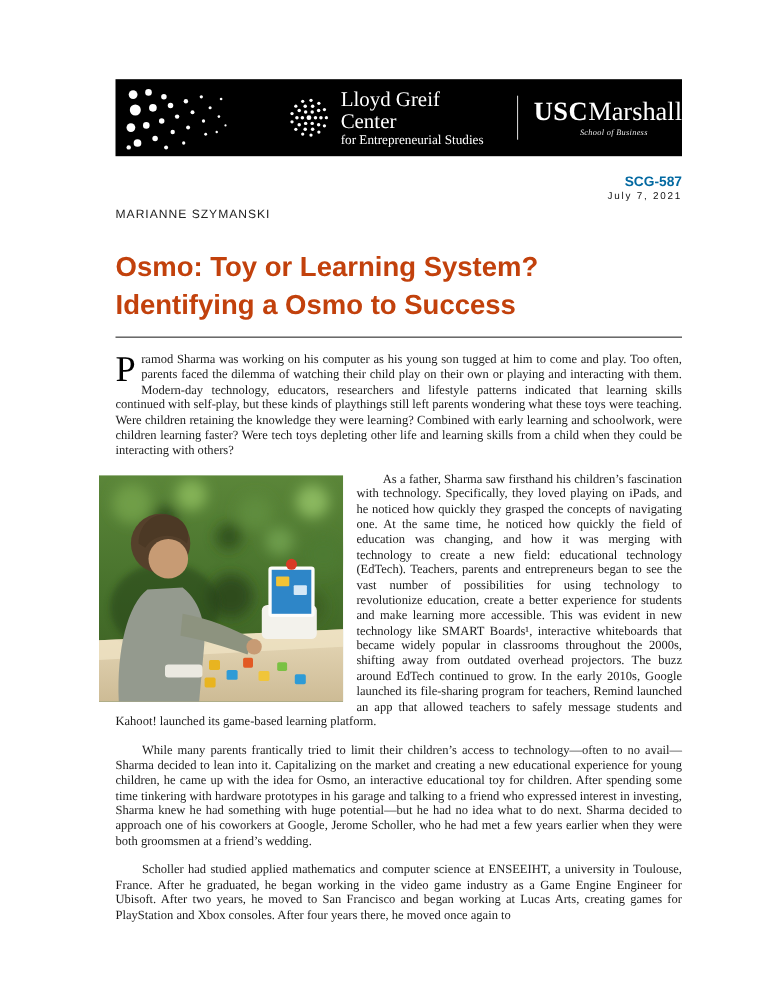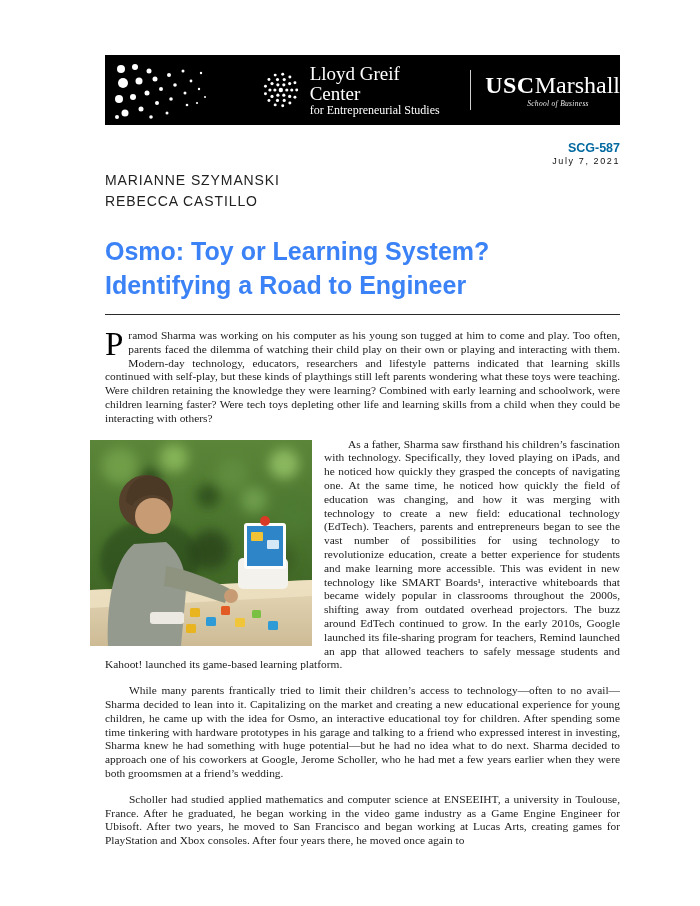--- a/index.html
+++ b/index.html
@@ -1,40 +1,40 @@
 <!DOCTYPE html>
 <html><head>
 <meta charset="utf-8">
 <style>
   html,body{margin:0;padding:0;background:#ffffff;}
   .page{
     width:700px;height:906px;box-sizing:border-box;position:relative;
-    background:#ffffff;padding:55px 80px 0 105px;
+    background:#ffffff;padding:72px 80px 0 105px;
     font-family:"Liberation Serif", serif;color:#1a1a1a;overflow:hidden;
   }
   
   .banner{height:70px;background:#000000;display:flex;align-items:center;position:relative;}
   .banner-dots{margin-left:6px;flex:0 0 auto;}
   .greif{display:flex;align-items:center;gap:9px;margin-left:46px;}
   .greif-text{color:#ffffff;line-height:1.05;}
   .greif-line1{font-size:19px;}
   .greif-line2{font-size:12px;}
   .banner-divider{width:1px;height:40px;background:#cfcfcf;margin:0 14px 0 16px;}
   .usc{color:#ffffff;line-height:1;}
   .usc-name{font-size:24px;}
   .usc-abbr{font-weight:bold;letter-spacing:.5px;}
   .usc-sub{font-size:7.5px;letter-spacing:.3px;margin-left:42px;margin-top:3px;color:#e8e8e8;font-style:italic;}
   
   .doc-meta{text-align:right;margin-top:16px;font-family:"Liberation Sans", sans-serif;}
   .doc-number{font-weight:bold;font-size:12.5px;color:#0369a1;}
   .doc-date{font-size:9px;letter-spacing:1.6px;margin-top:1px;color:#111;}
-  .authors{margin-top:6px;font-family:"Liberation Sans", sans-serif;font-size:14px;letter-spacing:.9px;color:#222;}
+  .authors{margin-top:6px;font-family:"Liberation Sans", sans-serif;font-size:11px;letter-spacing:.9px;color:#222;}
   .author{margin-bottom:5px;}
   
-  .title{font-family:"Liberation Sans", sans-serif;font-weight:bold;font-size:25px;line-height:1.34;color:#3b82f6;margin-top:26px;}
+  .title{font-family:"Liberation Sans", sans-serif;font-weight:bold;font-size:25px;line-height:1.34;color:#c2410c;margin-top:26px;}
   .title-rule{border:none;border-top:1.5px solid #2b2b2b;margin:12px 0 14px;}
   
   .body-text p{font-size:11.4px;line-height:1.21;text-align:justify;margin:0 0 12px;}
   .dropcap{float:left;font-size:33px;line-height:.82;padding:2px 5px 0 0;color:#000;}
   .para-indent{text-indent:24px;}
   .photo-float{float:left;width:222px;height:206px;margin:2px 12px 2px -15px;}
   .photo-float svg{display:block;}
 </style>
 </head>
 <body>
@@ -125,26 +125,25 @@
     </div>
   </header>
 
   <div class="doc-meta">
     <div class="doc-number">SCG-587</div>
     <div class="doc-date">July 7, 2021</div>
   </div>
 
   <div class="authors">
     <div class="author">MARIANNE SZYMANSKI</div>
-    <div class="author">REBECCA CASTILLO</div>
   </div>
 
   <h1 class="title" style="margin-bottom:0;">
     <div>Osmo: Toy or Learning System?</div>
-    <div>Identifying a Road to Engineer</div>
+    <div>Identifying a Osmo to Success</div>
   </h1>
   <hr class="title-rule">
 
   <div class="body-text">
 
     <p>
       <span class="dropcap">P</span><span>ramod Sharma was working on his computer as his young son tugged at him to come and play. Too often, parents faced the dilemma of watching their child play on their own or playing and interacting with them. Modern-day technology, educators, researchers and lifestyle patterns indicated that learning skills continued with self-play, but these kinds of playthings still left parents wondering what these toys were teaching. Were children retaining the knowledge they were learning? Combined with early learning and schoolwork, were children learning faster? Were tech toys depleting other life and learning skills from a child when they could be interacting with others?</span>
     </p>
 
     <p class="para-indent">

